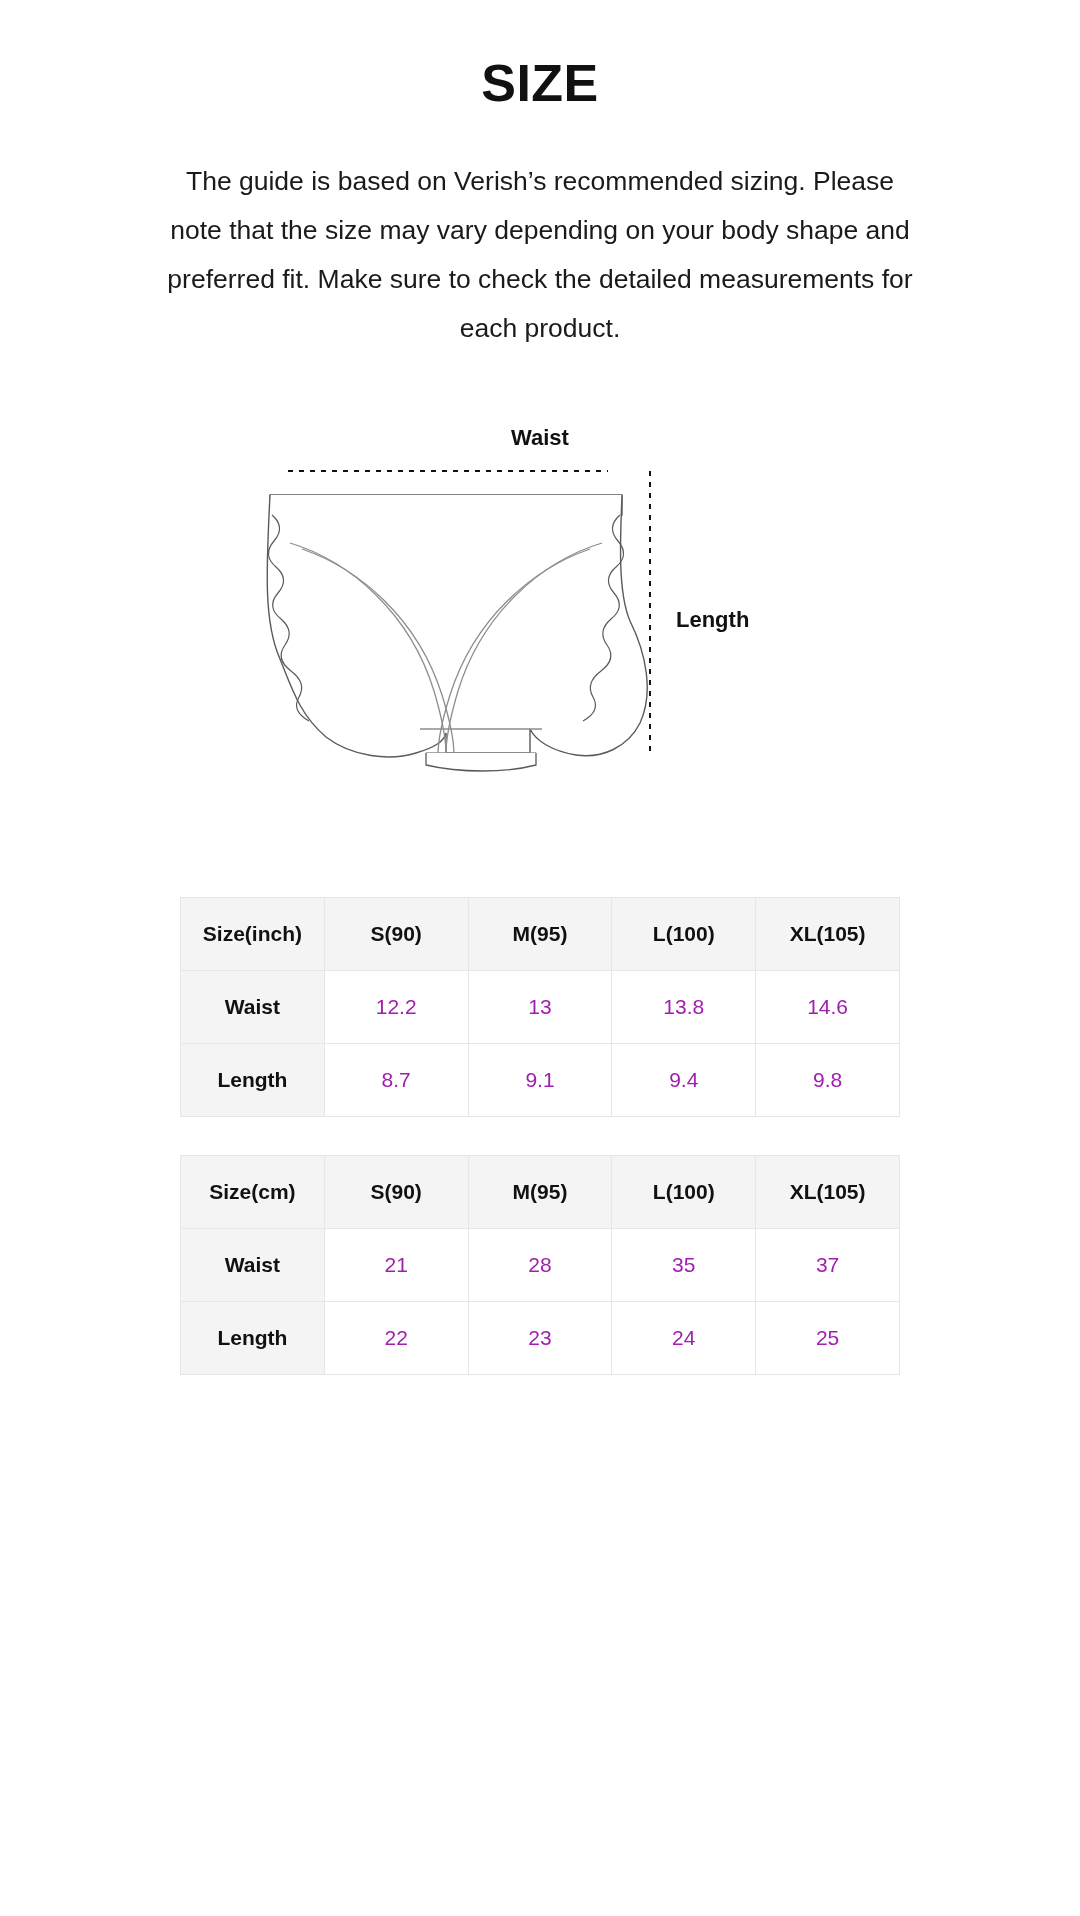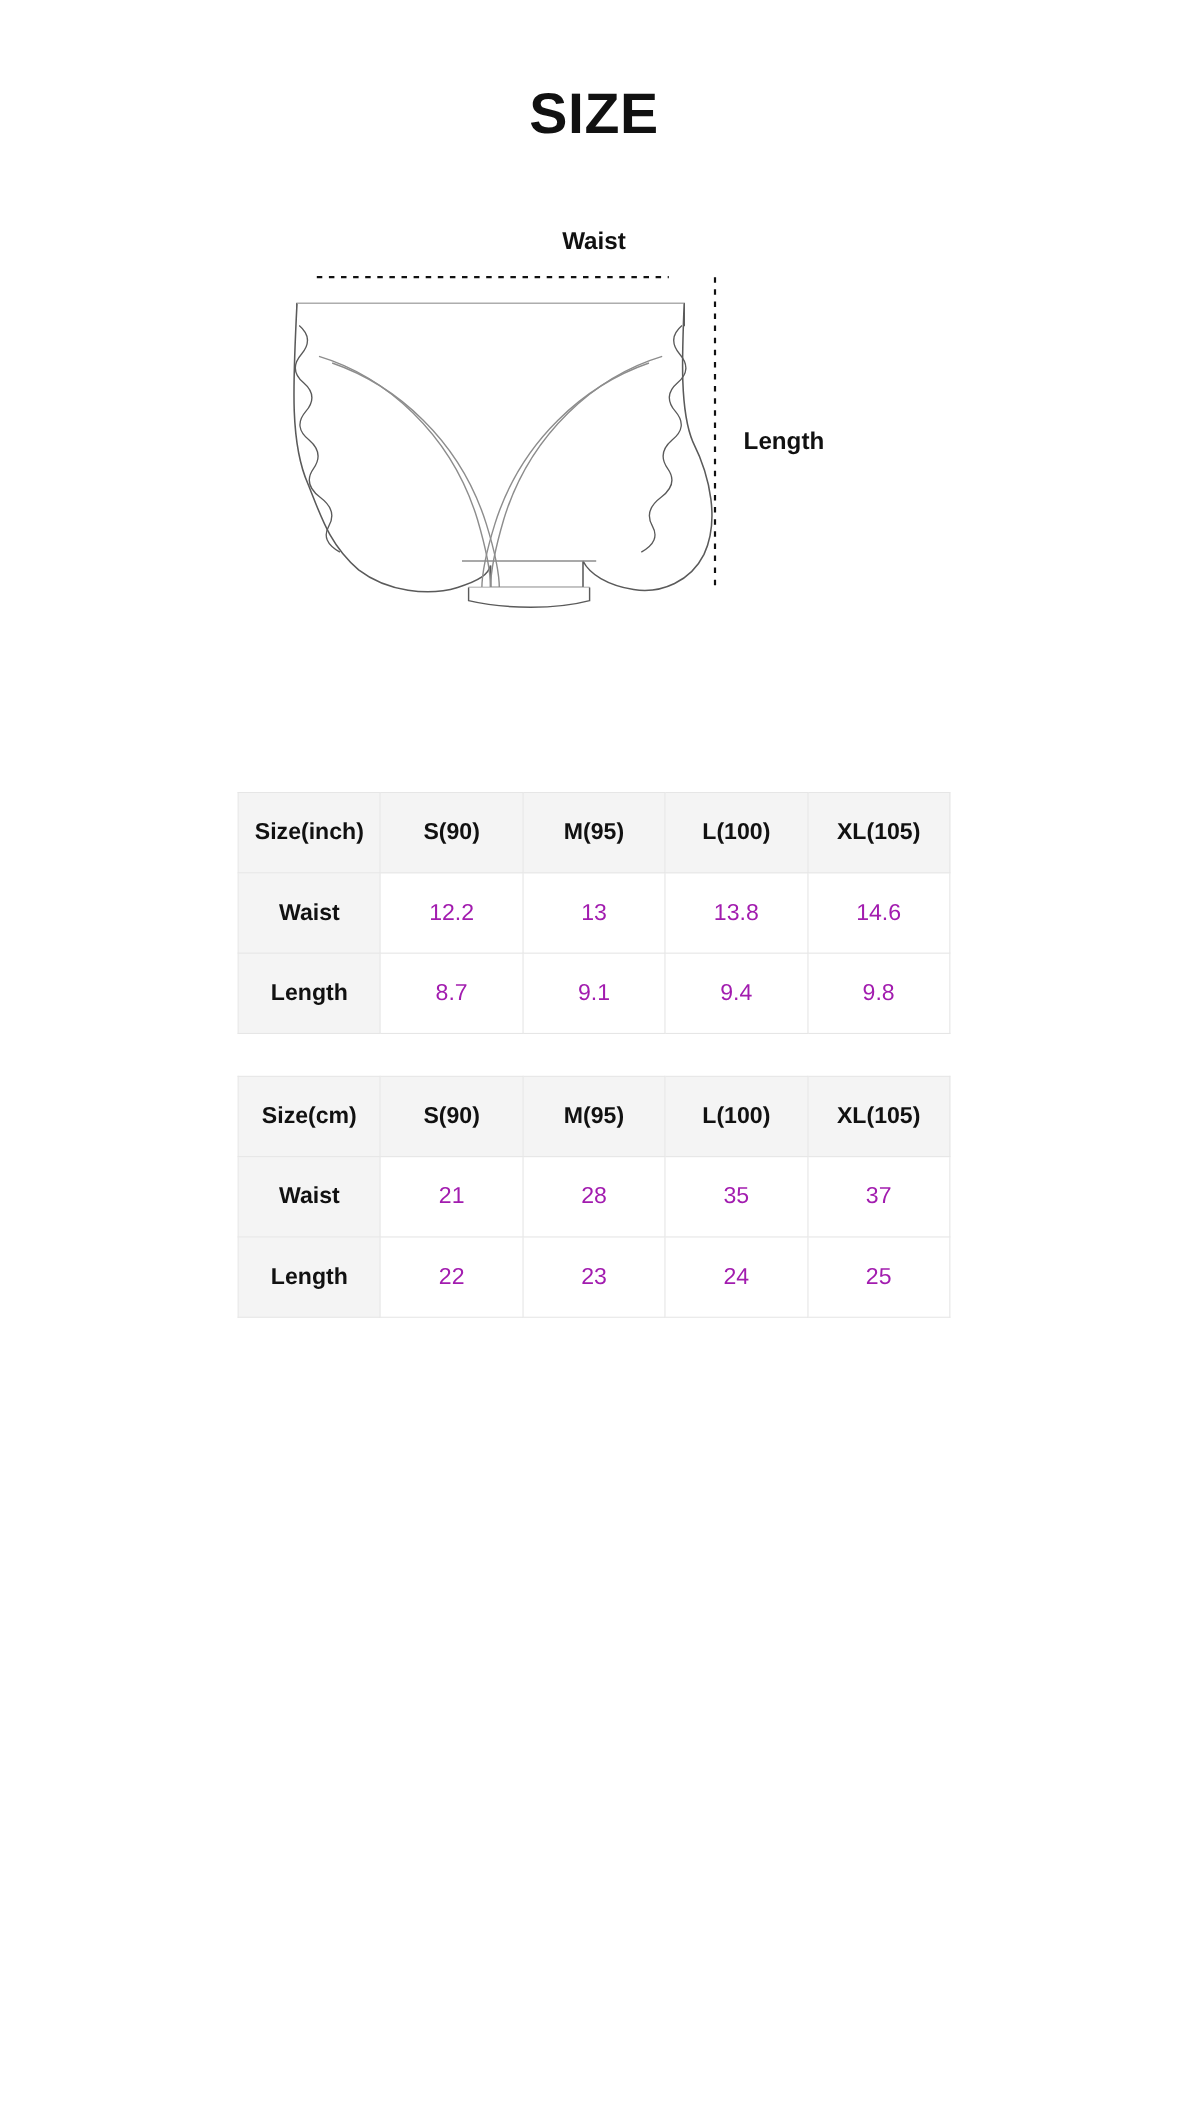--- a/index.html
+++ b/index.html
@@ -8,21 +8,21 @@
     width: 1080px;
     background: #ffffff;
     font-family: "Liberation Sans", sans-serif;
     color: #111111;
   }
   .page {
     width: 1080px;
     min-height: 1916px;
     position: relative;
     background: #ffffff;
-    padding-top: 74px;
+    padding-top: 53px;
   }
   .title {
     text-align: center;
     font-size: 52px;
     font-weight: bold;
     letter-spacing: 0.5px;
     margin: 0 0 44px 0;
     color: #111111;
   }
   .intro {
@@ -51,22 +51,22 @@
   .length-label {
     position: absolute;
     left: 676px;
     top: 182px;
     font-size: 22px;
     font-weight: bold;
     color: #111;
   }
   svg.garment { position: absolute; left: 230px; top: 28px; }
   .tables {
-    width: 648px;
-    margin: 94px auto 0 auto;
+    width: 720px;
+    margin: 52px auto 0 auto;
   }
   table {
     width: 100%;
     border-collapse: collapse;
     table-layout: fixed;
   }
   table + table { margin-top: 38px; }
   table th, table td {
     border: 1px solid #e6e6e6;
     height: 73px;
@@ -98,20 +98,21 @@
     color: #a0a0a0;
   }
 </style>
 </head>
 <body>
 
 <div class="page">
 
   <h1 class="title">SIZE</h1>
 
+  <p class="intro">The guide is based on Verish’s recommended sizing. Please note that the size may vary depending on your body shape and preferred fit. Make sure to check the detailed measurements for each product.</p>
 
   <div class="diagram-wrap">
     <div class="waist-label">Waist</div>
     <div class="length-label">Length</div>
 
     <svg class="garment" width="620" height="360" viewBox="0 0 620 360">
 
       <line x1="58" y1="18" x2="378" y2="18" stroke="#111" stroke-width="2" stroke-dasharray="5,6"></line>
 
       <line x1="420" y1="18" x2="420" y2="300" stroke="#111" stroke-width="2" stroke-dasharray="5,6"></line>

